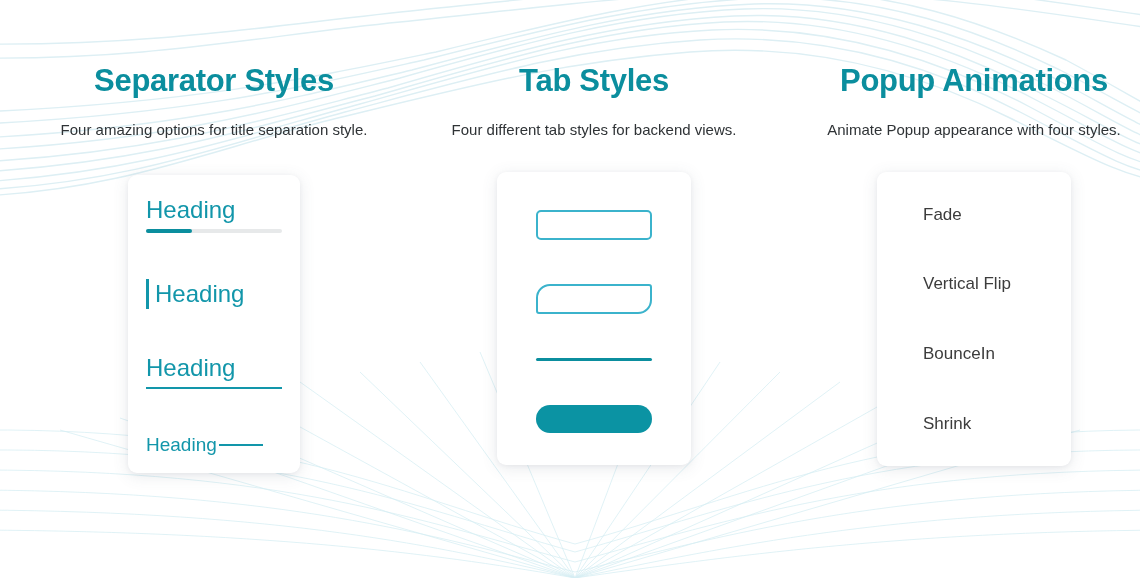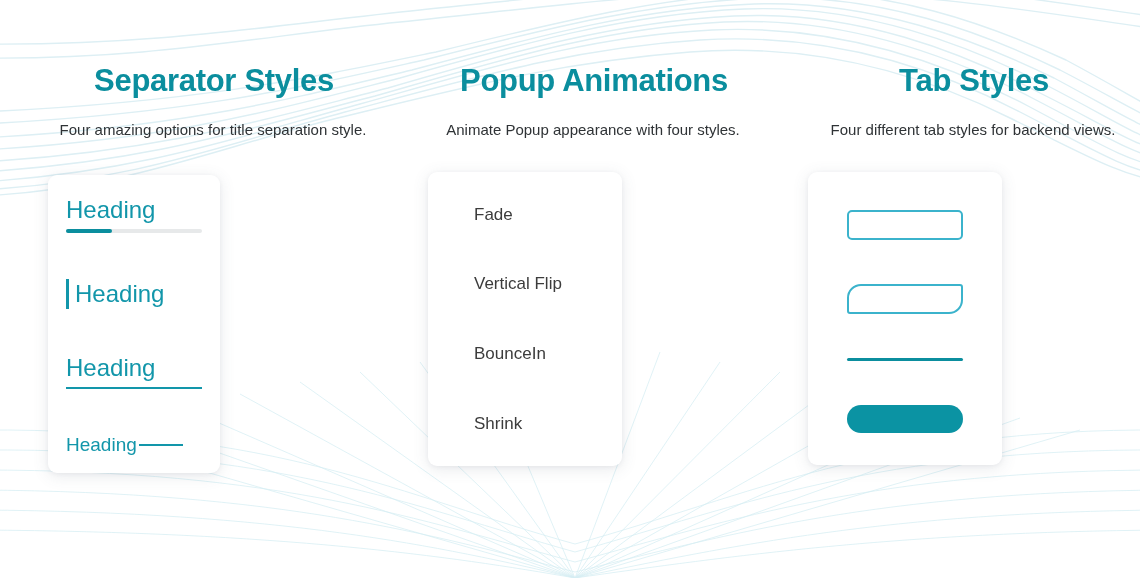--- a/index.html
+++ b/index.html
@@ -32,20 +32,21 @@
     display: flex;
     width: 1140px;
     height: 578px;
     box-sizing: border-box;
     padding-top: 62px;
   }
   .column {
     flex: 1 1 0;
     display: flex;
     flex-direction: column;
+    align-items: center;
     margin-left: 48px;
   }
 
   .col-title {
     font-size: 31px;
     font-weight: bold;
     letter-spacing: -0.3px;
     color: #0b8e9e;
     margin: 0;
     line-height: 1.2;
@@ -264,36 +265,36 @@
 
       <div class="sep-item sep-inline">
         <div class="sep-text">Heading</div>
         <div class="line"></div>
       </div>
 
     </div>
   </div>
 
   <div class="column">
+    <h2 class="col-title">Tab Styles</h2>
+    <p class="col-desc">Four different tab styles for backend views.</p>
+
+    <div class="card card-tabs">
+      <div class="tab-sample tab-outline-square"></div>
+      <div class="tab-sample tab-outline-leaf"></div>
+      <div class="tab-sample tab-underline"></div>
+      <div class="tab-sample tab-filled-pill"></div>
+    </div>
+  </div>
+
+  <div class="column">
     <h2 class="col-title">Popup Animations</h2>
     <p class="col-desc">Animate Popup appearance with four styles.</p>
 
     <div class="card card-popups">
       <div class="popup-item">Fade</div>
       <div class="popup-item">Vertical Flip</div>
       <div class="popup-item">BounceIn</div>
       <div class="popup-item">Shrink</div>
     </div>
   </div>
 
-  <div class="column">
-    <h2 class="col-title">Tab Styles</h2>
-    <p class="col-desc">Four different tab styles for backend views.</p>
-
-    <div class="card card-tabs">
-      <div class="tab-sample tab-outline-square"></div>
-      <div class="tab-sample tab-outline-leaf"></div>
-      <div class="tab-sample tab-underline"></div>
-      <div class="tab-sample tab-filled-pill"></div>
-    </div>
-  </div>
-
 </div>
 
 </body></html>

